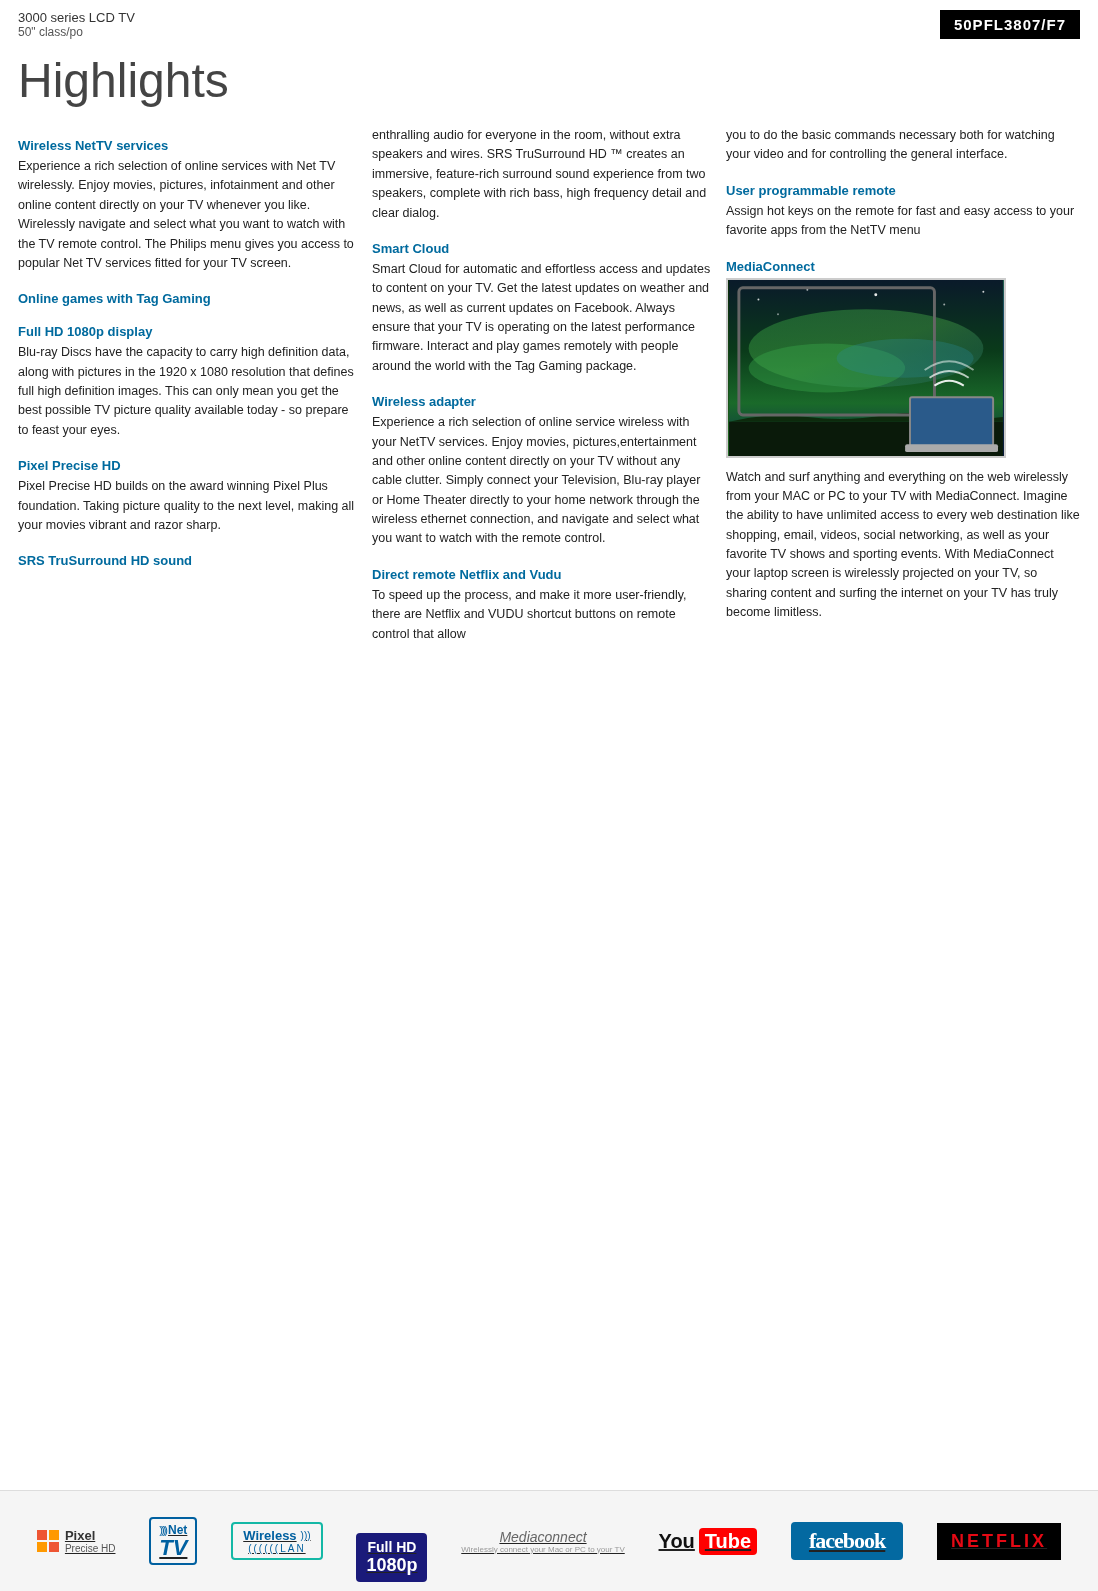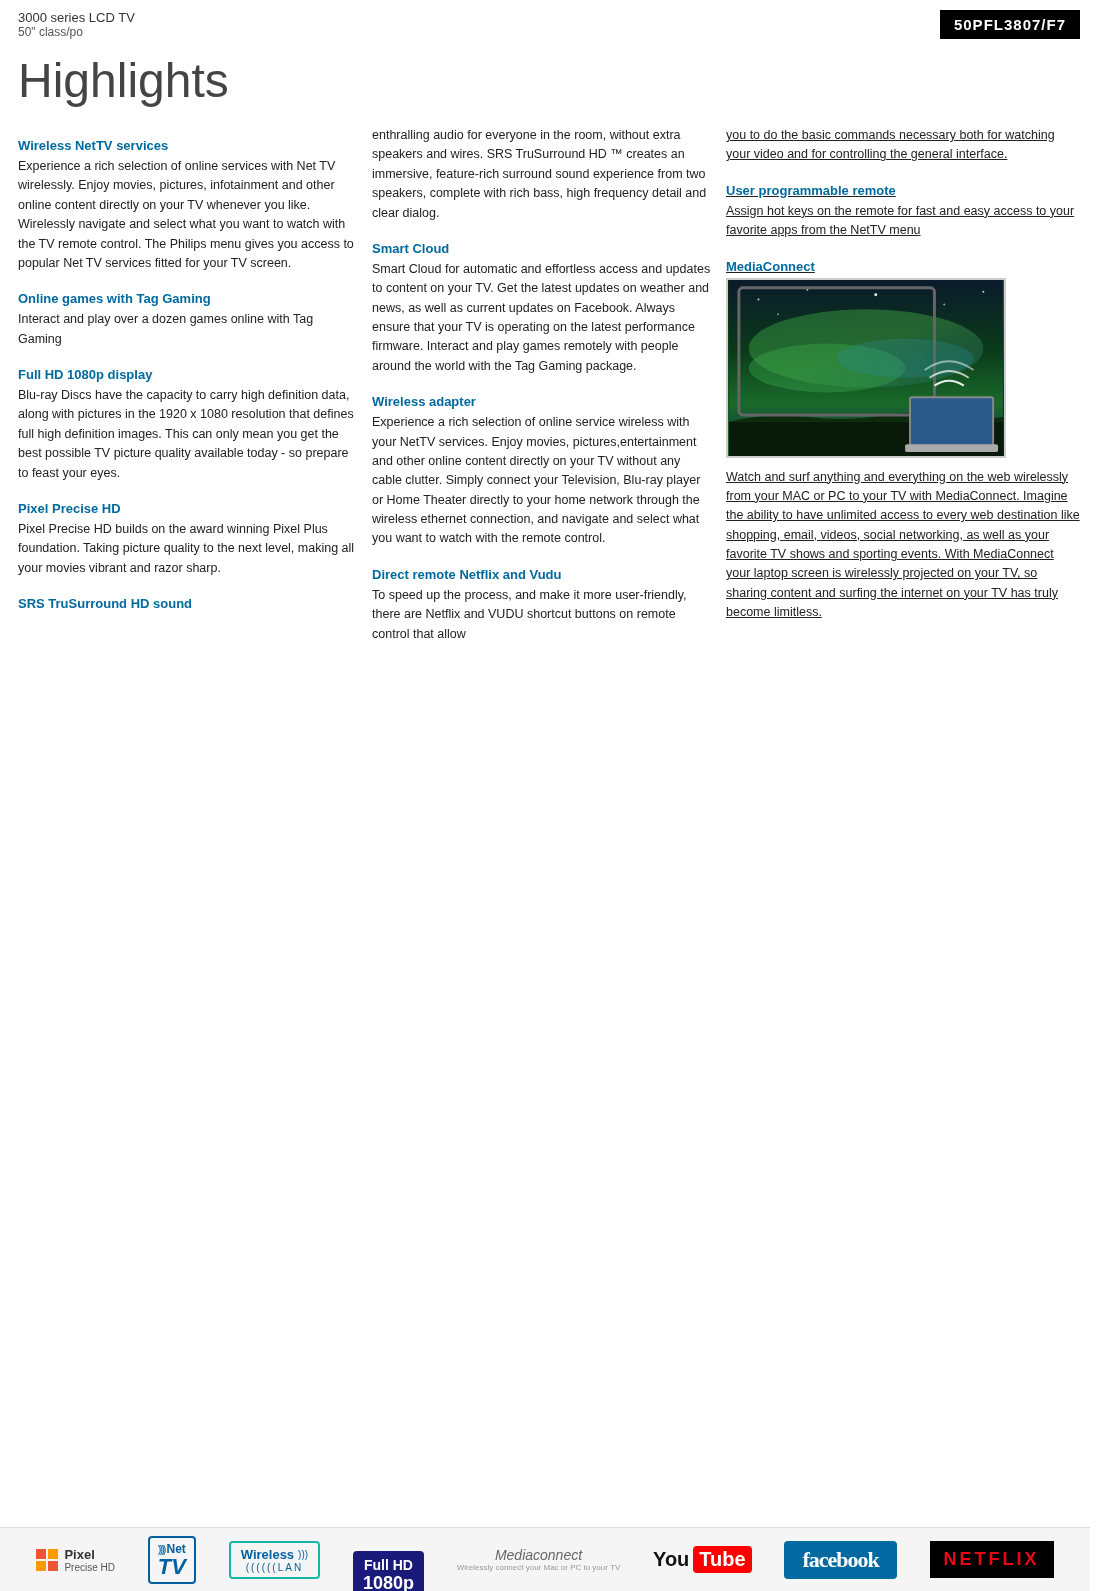--- a/index.html
+++ b/index.html
@@ -44,21 +44,21 @@
     }
     .content-area {
       display: grid;
       grid-template-columns: 1fr 1fr 1fr;
       gap: 0;
       padding: 0 18px;
     }
     .col {
       padding: 0 14px 0 0;
     }
-    .col:last-child { padding-right: 0; text-decoration: underline; }
+    .col:last-child { padding-right: 0; }
     .section {
       margin-bottom: 18px;
     }
     .section-title {
       font-size: 13px;
       font-weight: bold;
       color: #006a9e;
       margin-bottom: 4px;
       margin-top: 12px;
     }
@@ -86,28 +86,29 @@
       top: 20px; left: 30px;
       width: 160px; height: 100px;
       background: linear-gradient(135deg, #0d3d1a 0%, #1a6e2e 40%, #2a9a4a 60%, #1a5a8a 80%, #0a2050 100%);
       border-radius: 4px;
     }
 
     .footer-bar {
       position: absolute;
       bottom: 0;
       left: 0;
-      right: 8px;
-      height: 64px;
+      right: 0;
+      height: 101px;
       background: #f5f5f5;
       border-top: 1px solid #ddd;
       display: flex;
       align-items: center;
       justify-content: space-around;
       padding: 0 20px;
+      text-decoration: underline;
     }
     .footer-logo {
       display: flex;
       flex-direction: column;
       align-items: center;
       justify-content: center;
     }
     
     .pixel-logo {
       display: flex;
@@ -209,21 +210,20 @@
 
   <div class="col">
 
     <div class="section">
       <div class="section-title">Wireless NetTV services</div>
       <div class="section-body">Experience a rich selection of online services with Net TV wirelessly. Enjoy movies, pictures, infotainment and other online content directly on your TV whenever you like. Wirelessly navigate and select what you want to watch with the TV remote control. The Philips menu gives you access to popular Net TV services fitted for your TV screen.</div>
     </div>
 
     <div class="section">
       <div class="section-title">Online games with Tag Gaming</div>
-      <div class="section-body">Interact and play over a dozen games online with Tag Gaming</div>
     </div>
 
     <div class="section">
       <div class="section-title">Full HD 1080p display</div>
       <div class="section-body">Blu-ray Discs have the capacity to carry high definition data, along with pictures in the 1920 x 1080 resolution that defines full high definition images. This can only mean you get the best possible TV picture quality available today - so prepare to feast your eyes.</div>
     </div>
 
     <div class="section">
       <div class="section-title">Pixel Precise HD</div>
       <div class="section-body">Pixel Precise HD builds on the award winning Pixel Plus foundation. Taking picture quality to the next level, making all your movies vibrant and razor sharp.</div>

